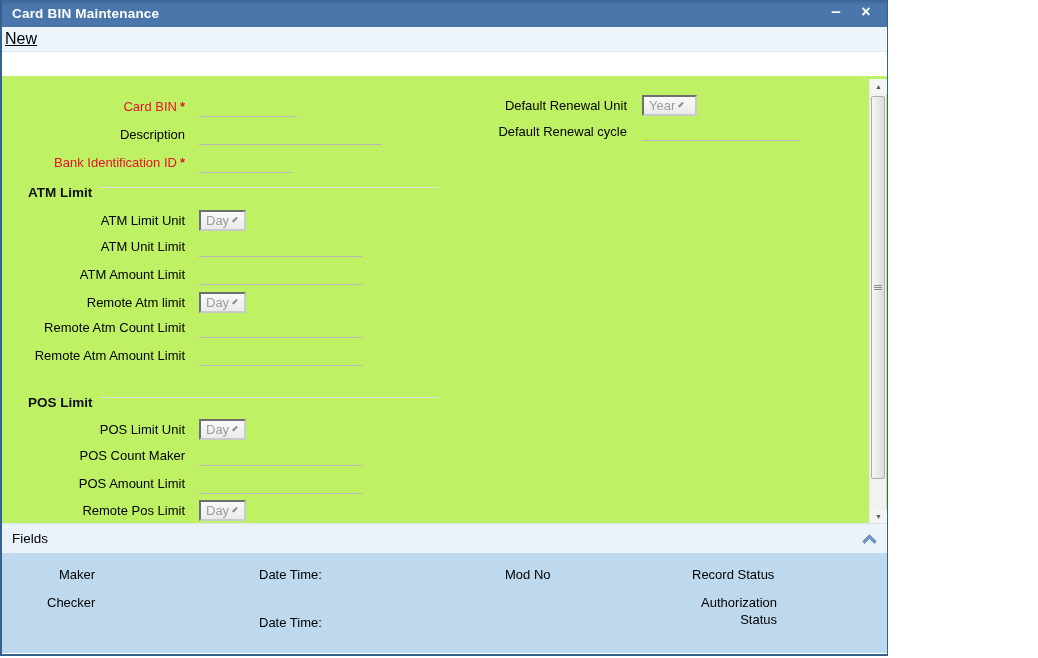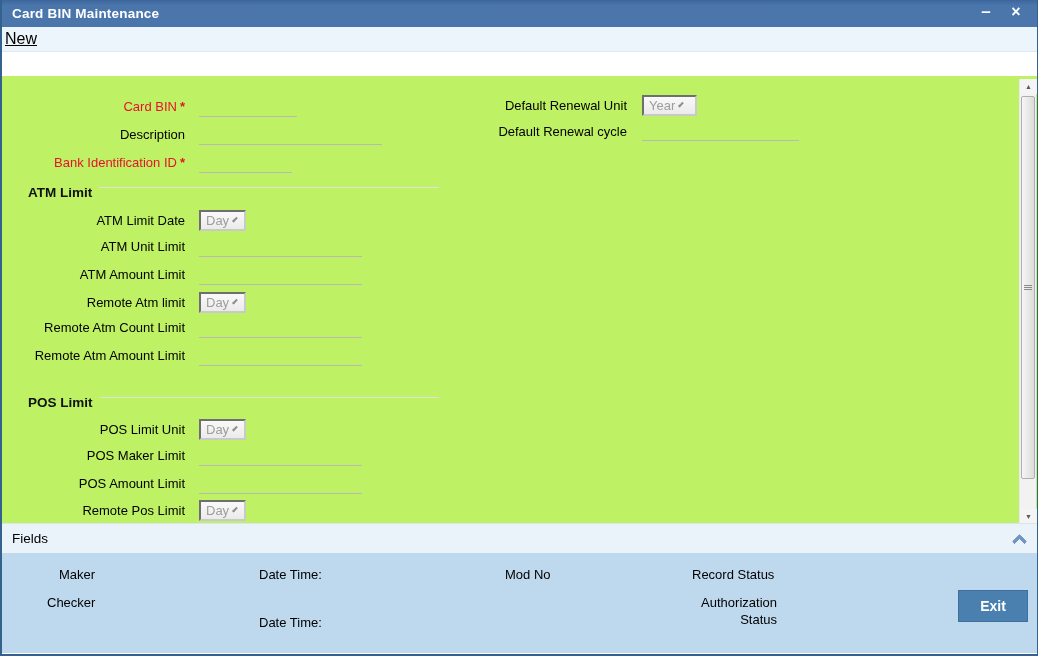--- a/index.html
+++ b/index.html
@@ -1,18 +1,18 @@
 <!DOCTYPE html>
 <html><head>
 <meta charset="utf-8">
 <style>
   * { margin:0; padding:0; box-sizing:border-box; }
   html,body { background:#ffffff; font-family:"Liberation Sans","DejaVu Sans",sans-serif; }
   .window {
-    position:relative; width:1038px; height:656px; background:#ffffff;
+    position:relative; width:888px; height:656px; background:#ffffff;
     border-left:2px solid #35618e; border-right:1px solid #35618e; border-bottom:2px solid #35618e;
     overflow:hidden;
   }
   
   .titlebar {
     position:absolute; left:0; top:0; width:100%; height:27px;
     background:linear-gradient(#3c659b 0%, #4a76ac 20%, #4a76ac 100%);
     color:#ffffff;
   }
   .titlebar .title {
@@ -136,21 +136,21 @@
     </div>
 
     <div class="flabel rcol" style="top:48px"><span>Default Renewal cycle</span></div>
     <input class="finput" style="left: 640px; top: 47px; width: 157px;" value="">
 
     <div class="section-header" style="top:109px">
       <span class="section-title">ATM Limit</span>
       <span class="section-line"></span>
     </div>
 
-    <div class="flabel lcol" style="top:137px"><span>ATM Limit Date</span></div>
+    <div class="flabel lcol" style="top:137px"><span>ATM Limit Unit</span></div>
     <div class="fselect" style="left:197px; top:134px; width:47px">
       <span>Day</span>
       <span class="sel-chevron"></span>
     </div>
 
     <div class="flabel lcol" style="top:163px"><span>ATM Unit Limit</span></div>
     <input class="finput" style="left: 197px; top: 163px; width: 163px;" value="">
 
     <div class="flabel lcol" style="top:191px"><span>ATM Amount Limit</span></div>
     <input class="finput" style="left: 197px; top: 191px; width: 163px;" value="">
@@ -171,21 +171,21 @@
       <span class="section-title">POS Limit</span>
       <span class="section-line"></span>
     </div>
 
     <div class="flabel lcol" style="top:346px"><span>POS Limit Unit</span></div>
     <div class="fselect" style="left:197px; top:343px; width:47px">
       <span>Day</span>
       <span class="sel-chevron"></span>
     </div>
 
-    <div class="flabel lcol" style="top:372px"><span>POS Maker Limit</span></div>
+    <div class="flabel lcol" style="top:372px"><span>POS Count Maker</span></div>
     <input class="finput" style="left: 197px; top: 372px; width: 163px;" value="">
 
     <div class="flabel lcol" style="top:400px"><span>POS Amount Limit</span></div>
     <input class="finput" style="left: 197px; top: 400px; width: 163px;" value="">
 
     <div class="flabel lcol" style="top:427px"><span>Remote Pos Limit</span></div>
     <div class="fselect" style="left:197px; top:424px; width:47px">
       <span>Day</span>
       <span class="sel-chevron"></span>
     </div>

